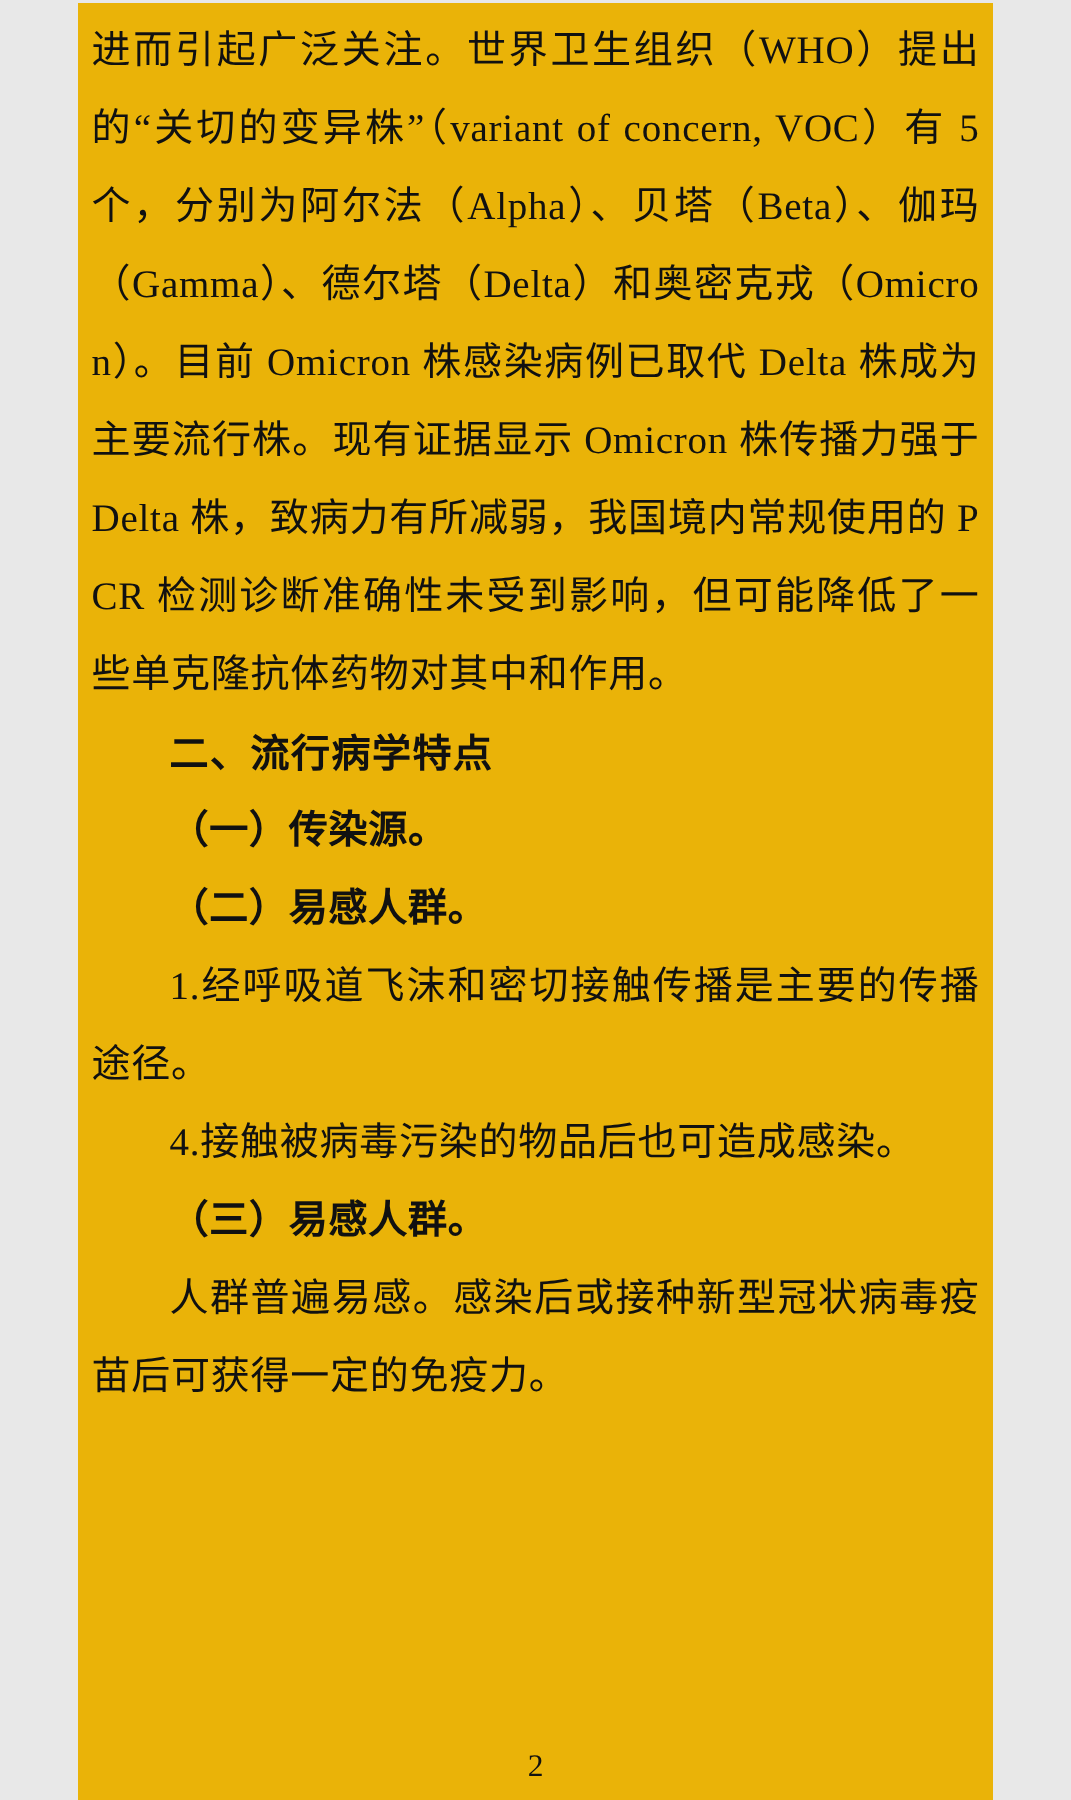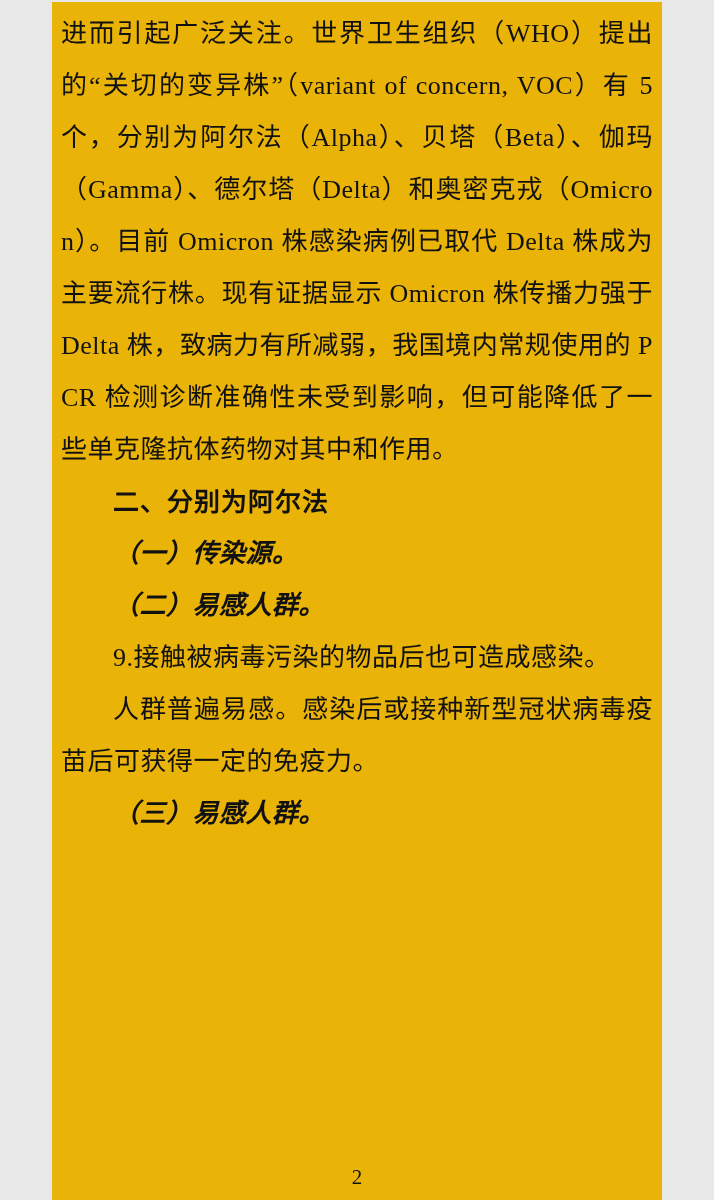--- a/index.html
+++ b/index.html
@@ -37,42 +37,42 @@
   }
   .para.heading {
     font-family: "Liberation Sans", "DejaVu Sans", sans-serif;
     font-weight: 700;
     text-align: left;
     letter-spacing: 1px;
   }
   .para.subheading {
     font-weight: 600;
     text-align: left;
-    font-style: italic;
   }
   .page-footer {
     position: absolute;
     left: 0;
     right: 0;
     top: 1160px;
     text-align: center;
     font-size: 21px;
     line-height: 30px;
     font-family: "Liberation Serif", "DejaVu Serif", serif;
     color: #111111;
   }
 </style>
 </head>
 <body>
 
 <div class="page">
   <div class="content">
     <p class="para">进而引起广泛关注。世界卫生组织（WHO）提出的“关切的变异株”（variant of concern, VOC）有 5 个，分别为阿尔法（Alpha）、贝塔（Beta）、伽玛（Gamma）、德尔塔（Delta）和奥密克戎（Omicron）。目前 Omicron 株感染病例已取代 Delta 株成为主要流行株。现有证据显示 Omicron 株传播力强于 Delta 株，致病力有所减弱，我国境内常规使用的 PCR 检测诊断准确性未受到影响，但可能降低了一些单克隆抗体药物对其中和作用。</p>
-    <p class="para indent heading">二、分别为阿尔法</p>
+    <p class="para indent heading">二、流行病学特点</p>
     <p class="para indent subheading">（一）传染源。</p>
     <p class="para indent subheading">（二）易感人群。</p>
-    <p class="para indent">9.接触被病毒污染的物品后也可造成感染。</p>
+    <p class="para indent">1.经呼吸道飞沫和密切接触传播是主要的传播途径。</p>
+    <p class="para indent">4.接触被病毒污染的物品后也可造成感染。</p>
+    <p class="para indent subheading">（三）易感人群。</p>
     <p class="para indent">人群普遍易感。感染后或接种新型冠状病毒疫苗后可获得一定的免疫力。</p>
-    <p class="para indent subheading">（三）易感人群。</p>
   </div>
 
   <div class="page-footer">2</div>
 </div>
 
 </body></html>

